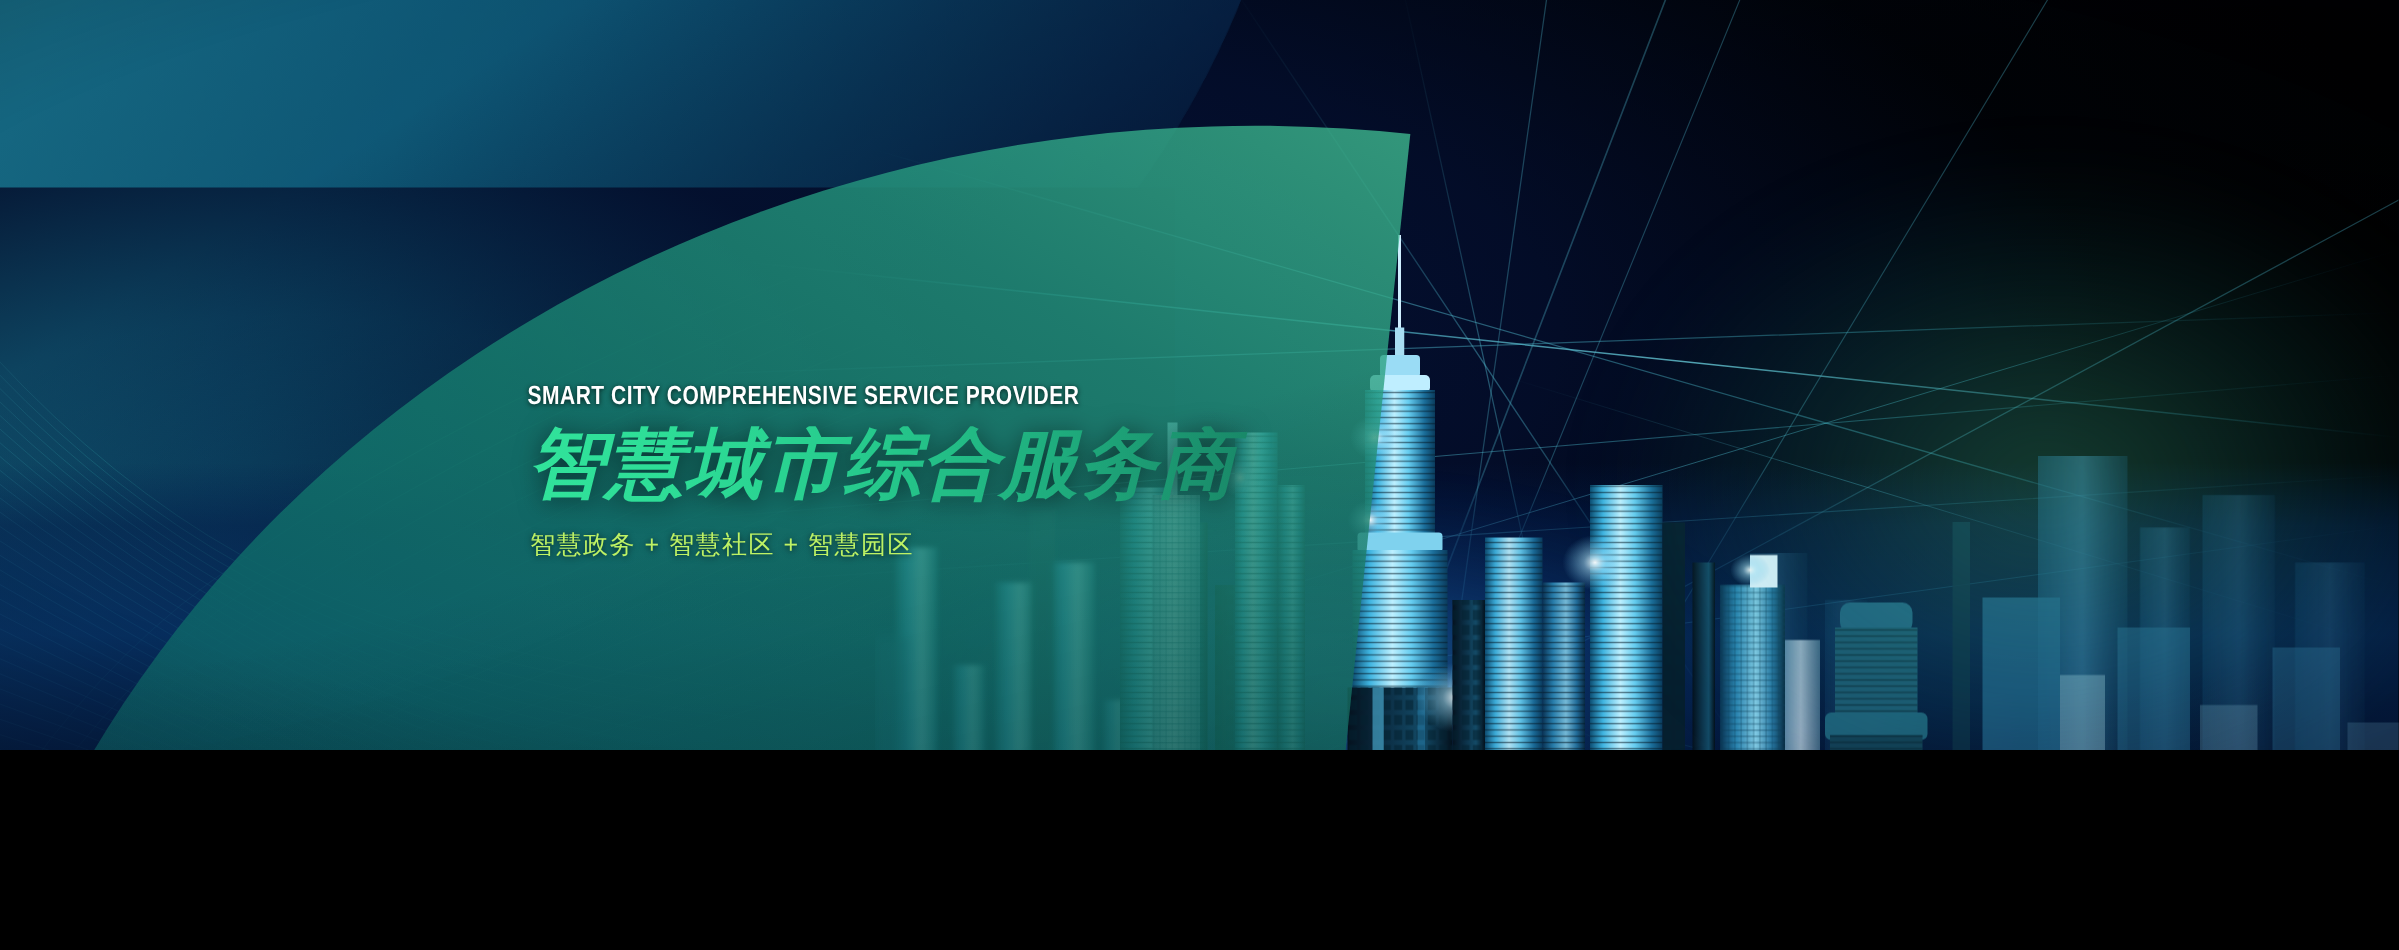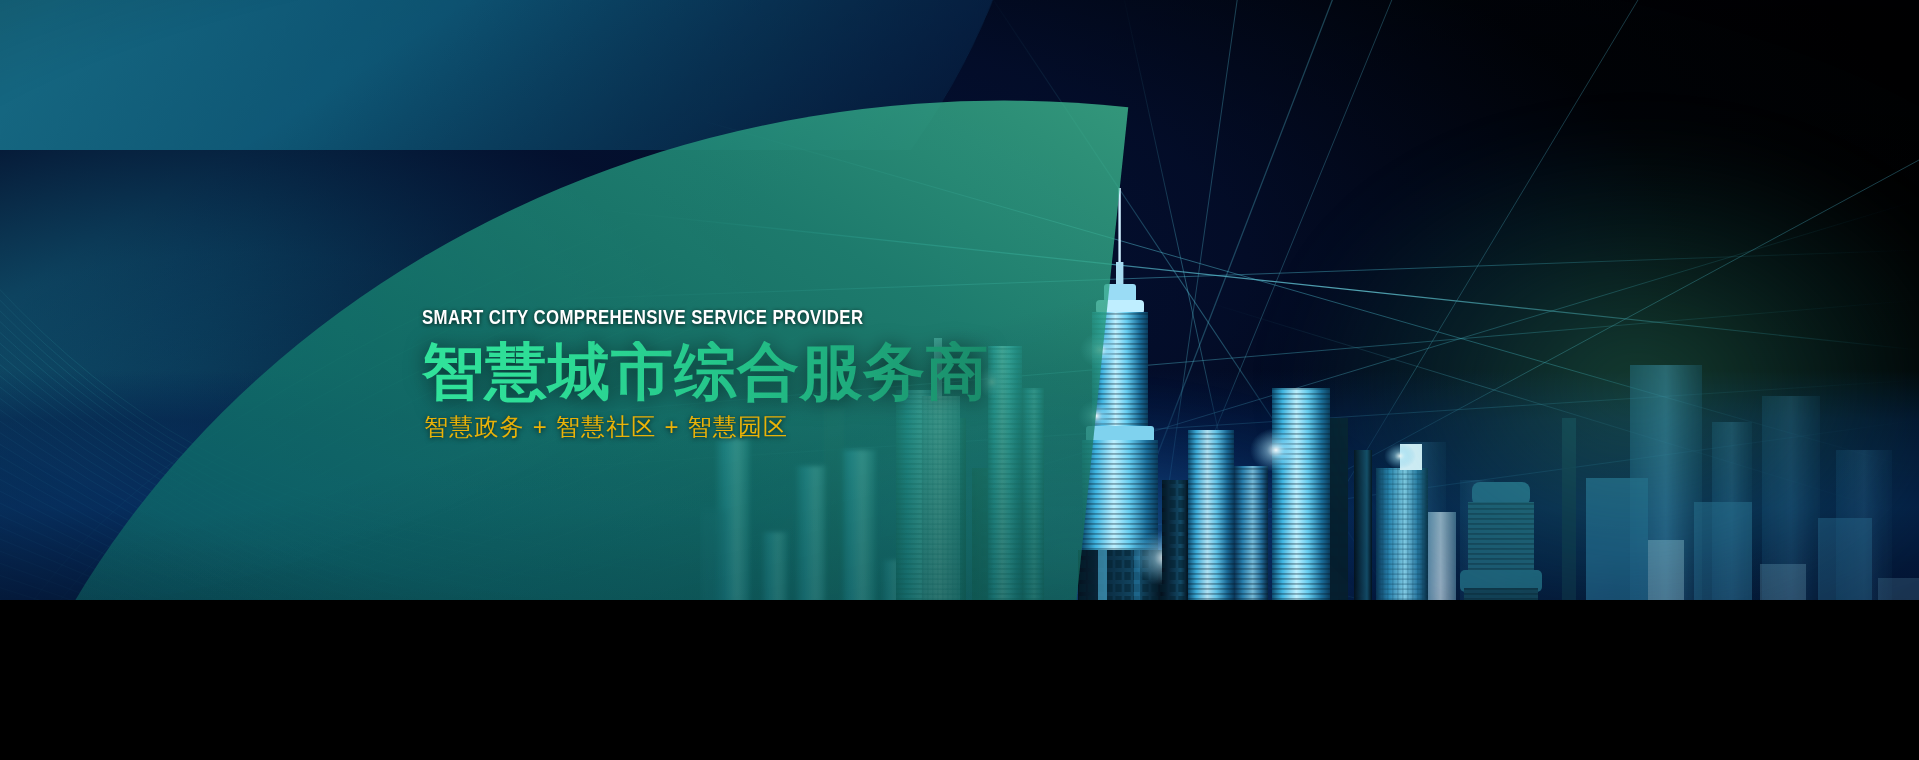--- a/index.html
+++ b/index.html
@@ -106,33 +106,34 @@
     margin:0 0 14px 0;
     transform:scaleX(.80);
     transform-origin:left center;
     white-space:nowrap;
     text-shadow:0 1px 5px rgba(0,0,0,.75);
   }
   #main-title{
     font-size:62px;
     font-weight:bold;
     line-height:1;
-    margin:0 0 12px 0;
+    margin:0 0 23px 0;
     letter-spacing:1px;
     white-space:nowrap;
     background:linear-gradient(92deg,#31e39b 0%,#2ddc96 18%,#26c98c 38%,#1fae7e 58%,#1a8f6c 76%,#16785f 90%,#13664f 100%);
     -webkit-background-clip:text;
     background-clip:text;
     color:transparent;
     -webkit-text-fill-color:transparent;
     filter:drop-shadow(0 2px 10px rgba(0,0,0,.55));
+    font-style:italic;
   }
   #sub-title{
-    color:#eab308;
-    font-size:24px;
+    color:#bef264;
+    font-size:20px;
     line-height:1;
     margin:8px 0 0 2px;
     letter-spacing:1.2px;
     white-space:nowrap;
     text-shadow:0 1px 5px rgba(0,0,0,.7);
   }
 </style>
 </head>
 <body>
 

